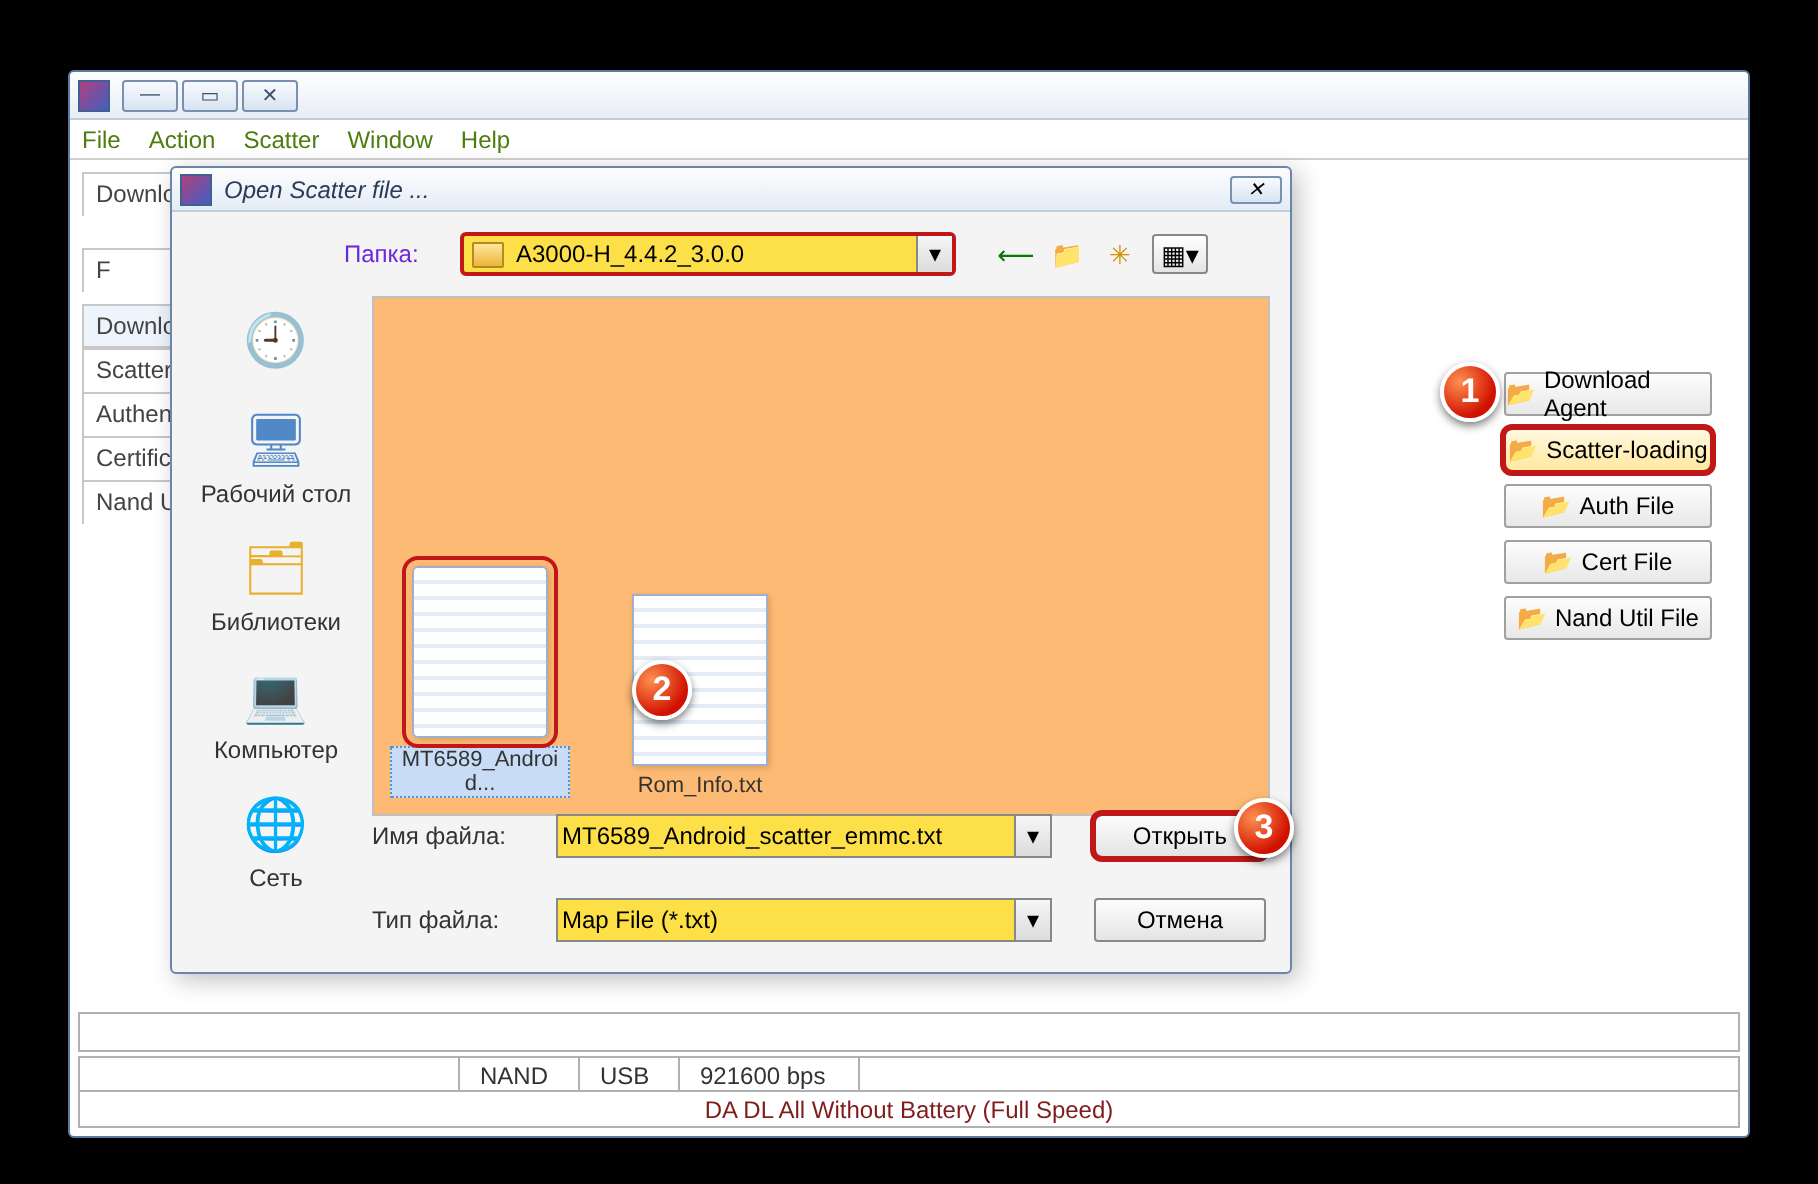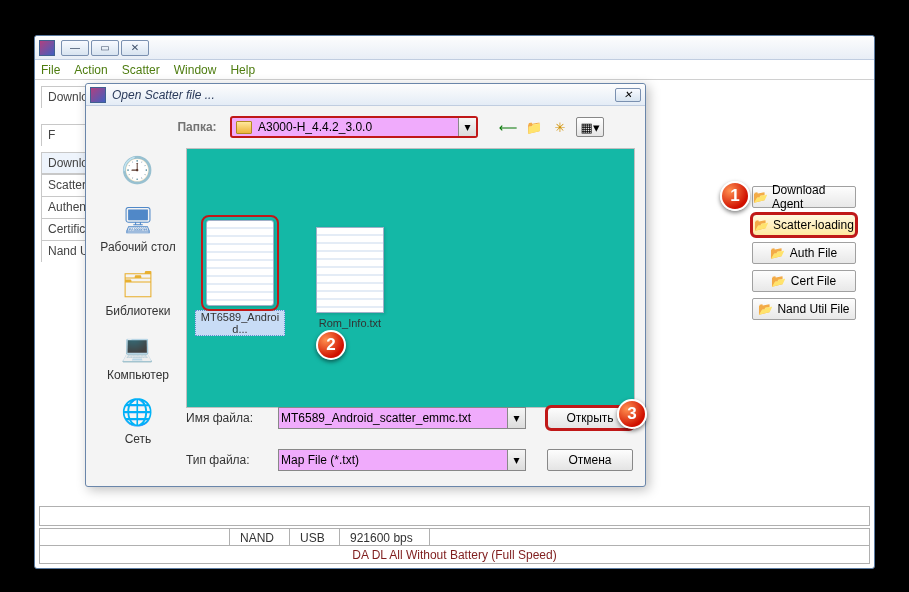--- a/index.html
+++ b/index.html
@@ -25,34 +25,34 @@
 .hr2 { height: 18px; border: 1px solid #b0b0b0; background: #fff; display: flex; margin-bottom: 0; }
 .hr2 > div { border-right: 1px solid #b0b0b0; padding: 2px 10px; color: #333; }
 .hr3 { height: 18px; border: 1px solid #b0b0b0; border-top: none; background: #fff; padding: 2px 10px; color: #7f1d1d; text-align: center; }
 
 
 .dialog { position: absolute; left: 85px; top: 83px; width: 561px; height: 404px; background: #f4f4f4; border: 1px solid #6a86aa; border-radius: 3px; z-index: 20; box-shadow: 3px 3px 12px rgba(0,0,0,.25); }
 .dlg-title { height: 22px; background: linear-gradient(#fdfdfd,#e4ecf6); border-bottom: 1px solid #c0cde0; display: flex; align-items: center; padding: 0 4px; border-radius: 3px 3px 0 0; font-style: italic; }
 .dlg-close { width: 26px; height: 14px; border: 1px solid #7a90b0; border-radius: 2px; background: linear-gradient(#f8faff,#d8e4f0); display: flex; align-items: center; justify-content: center; font-size: 10px; cursor: pointer; }
 .dlg-body { position: relative; height: calc(100% - 22px); }
 .folder-row { position: absolute; left: 86px; top: 10px; display: flex; align-items: center; gap: 8px; }
-.folder-lbl { width: 50px; text-align: center; color: #737373; font-weight: bold; }
-.cmb { position: relative; width: 248px; height: 22px; background: #f0abfc; border: 1px solid #888; display: flex; align-items: center; }
+.folder-lbl { width: 50px; text-align: left; color: #6d28d9; }
+.cmb { position: relative; width: 248px; height: 22px; background: #fde047; border: 1px solid #888; display: flex; align-items: center; }
 .cmb .fic { width: 16px; height: 13px; background: linear-gradient(#ffe79c,#ecb43a); border: 1px solid #b28a20; border-radius: 1px; margin: 0 4px; }
 .cmb .arrow { width: 18px; height: 100%; border-left: 1px solid #888; background: linear-gradient(#f6f6f6,#dcdcdc); display: flex; align-items: center; justify-content: center; cursor: pointer; }
 .cmb.hl { border: 2px solid #c01818; border-radius: 3px; }
 .cmb .txt { flex: 1; padding: 0 2px; overflow: hidden; }
 .nav-icons { display: flex; gap: 6px; margin-left: 12px; }
 .nav-ic { width: 20px; height: 20px; display: flex; align-items: center; justify-content: center; cursor: pointer; border-radius: 2px; font-size: 13px; }
 
 .places { position: absolute; left: 6px; top: 46px; width: 92px; display: flex; flex-direction: column; gap: 12px; align-items: center; }
 .place { width: 86px; text-align: center; cursor: pointer; color: #333; }
 .place .pic { width: 40px; height: 36px; margin: 0 auto 2px; border-radius: 4px; display: flex; align-items: center; justify-content: center; font-size: 26px; }
 
-.file-area { position: absolute; left: 100px; top: 42px; right: 10px; height: 260px; background: #14b8a6; border: 1px solid #c0c0c0; padding: 8px; display: flex; gap: 20px; align-items: center; }
+.file-area { position: absolute; left: 100px; top: 42px; right: 10px; height: 260px; background: #fdba74; border: 1px solid #c0c0c0; padding: 8px; display: flex; gap: 20px; align-items: flex-end; }
 .file-item { width: 90px; text-align: center; cursor: pointer; position: relative; }
 .file-thumb { width: 68px; height: 86px; margin: 0 auto 4px; background: repeating-linear-gradient(#fff 0 6px,#e4ecf6 6px 8px); border: 1px solid #a0b0c8; box-shadow: 1px 1px 3px rgba(0,0,0,.15); }
 .file-item.sel .file-thumb { outline: 2px solid #c01818; outline-offset: 3px; border-radius: 3px; }
 .file-lbl { font-size: 11px; color: #333; word-break: break-all; }
 .file-item.sel .file-lbl { background: #c8dcf6; border: 1px dotted #6090d0; }
 
 .bottom-row { position: absolute; left: 100px; bottom: 14px; right: 12px; display: grid; grid-template-columns: 84px 1fr 86px; grid-template-rows: 24px 24px; gap: 18px 8px; align-items: center; }
 .blabel { text-align: left; color: #333; }
 .btn { height: 22px; border: 1px solid #888; background: linear-gradient(#fdfdfd,#e4e4e4); display: flex; align-items: center; justify-content: center; cursor: pointer; font-size: 12px; border-radius: 2px; }
 .btn.hl { outline: 3px solid #c01818; outline-offset: -1px; border-radius: 4px; }

